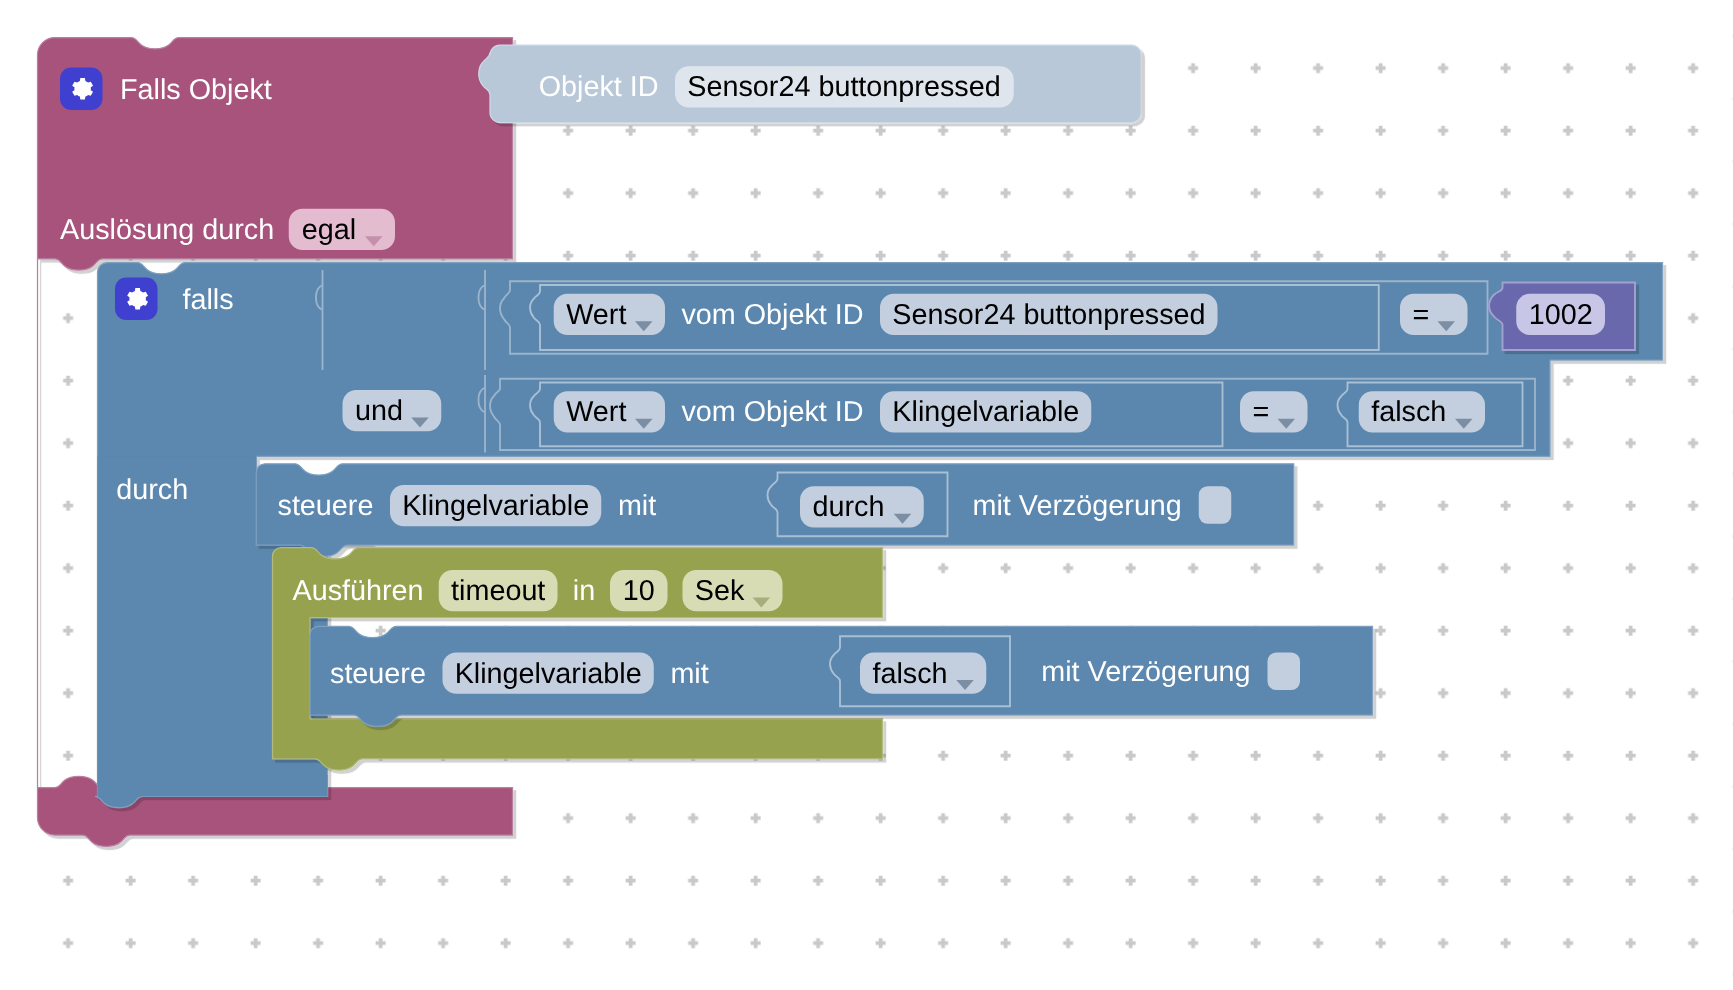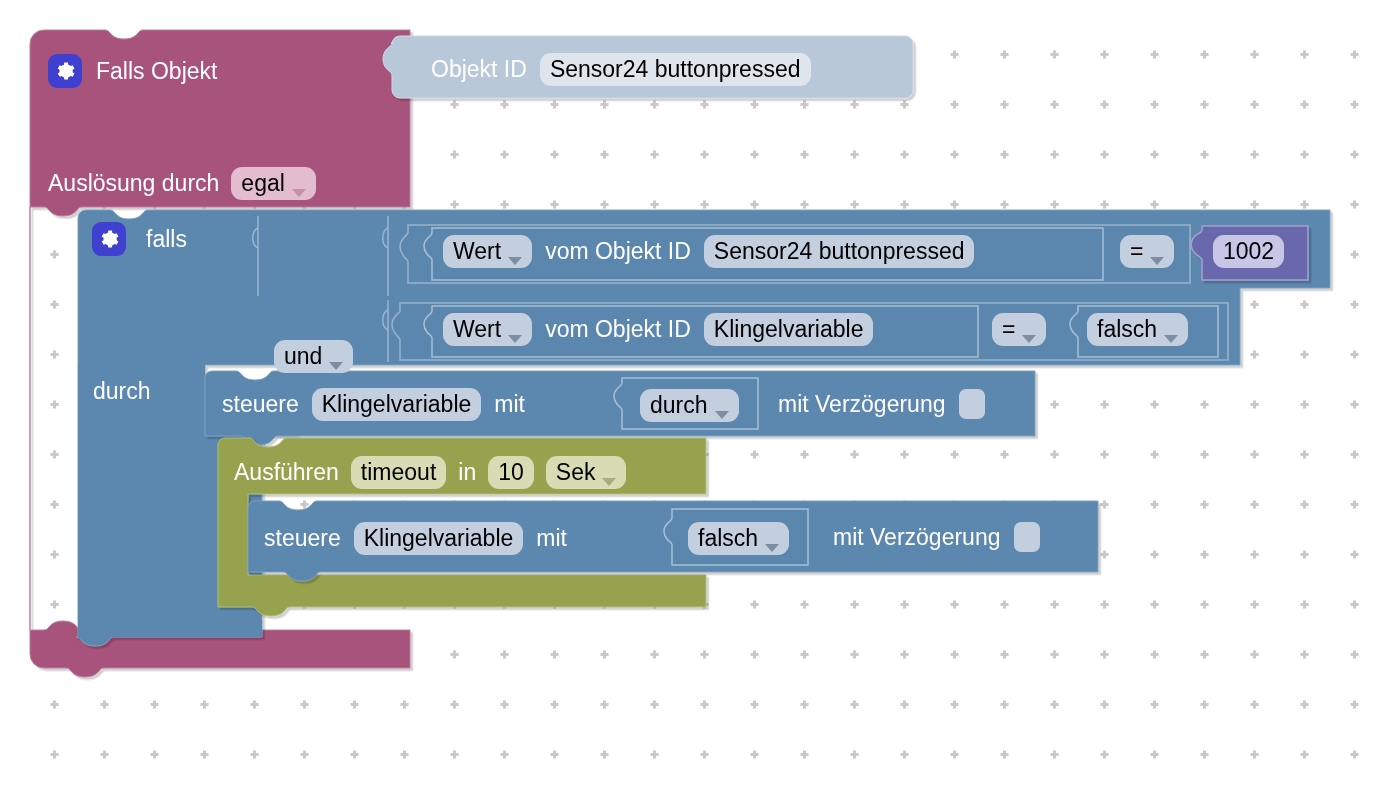--- a/index.html
+++ b/index.html
@@ -400,21 +400,21 @@
   <div class="row" style="left:92px; top:222px; gap:20px;">
     <span class="gear-icon">
       <svg viewBox="0 0 24 24" xmlns="http://www.w3.org/2000/svg" aria-hidden="true">
         <path fill="#ffffff" d="M12 8.2a3.8 3.8 0 1 0 0 7.6 3.8 3.8 0 0 0 0-7.6zm0 5.6a1.8 1.8 0 1 1 0-3.6 1.8 1.8 0 0 1 0 3.6z"></path>
         <path fill="#ffffff" d="M20.3 13.4a8.6 8.6 0 0 0 0-2.8l2-1.3-2-3.5-2.3.8a8.4 8.4 0 0 0-2.4-1.4L15.2 2.6h-4l-.4 2.6a8.4 8.4 0 0 0-2.4 1.4l-2.3-.8-2 3.5 2 1.3a8.6 8.6 0 0 0 0 2.8l-2 1.3 2 3.5 2.3-.8a8.4 8.4 0 0 0 2.4 1.4l.4 2.6h4l.4-2.6a8.4 8.4 0 0 0 2.4-1.4l2.3.8 2-3.5z"></path>
       </svg>
     </span>
     <span class="blk-label">falls</span>
   </div>
 
-  <div class="row" style="left:274px; top:312px;margin-top:28px;">
+  <div class="row" style="left:274px; top:312px;">
     <span class="field light-blue">
       <span>und</span>
       <span class="caret"></span>
     </span>
   </div>
 
   <div class="row" style="left:443px; top:235px; gap:13px;">
     <span class="field light-blue">
       <span>Wert</span>
       <span class="caret"></span>

